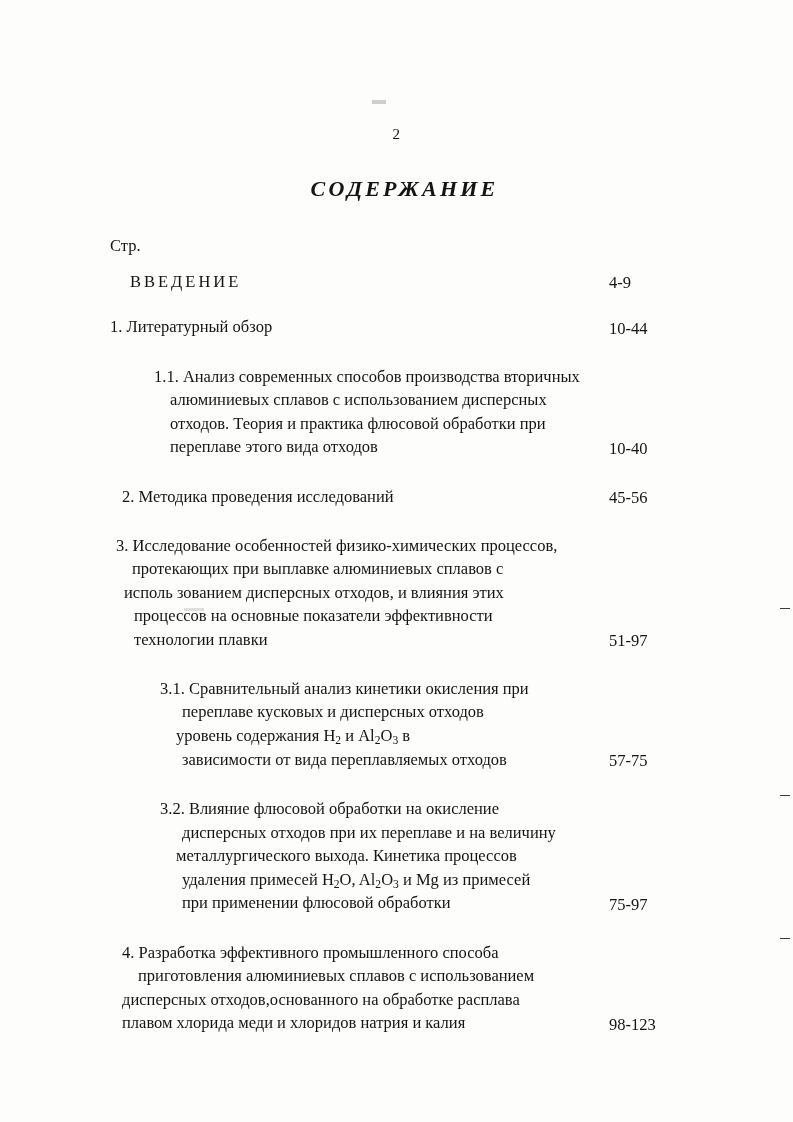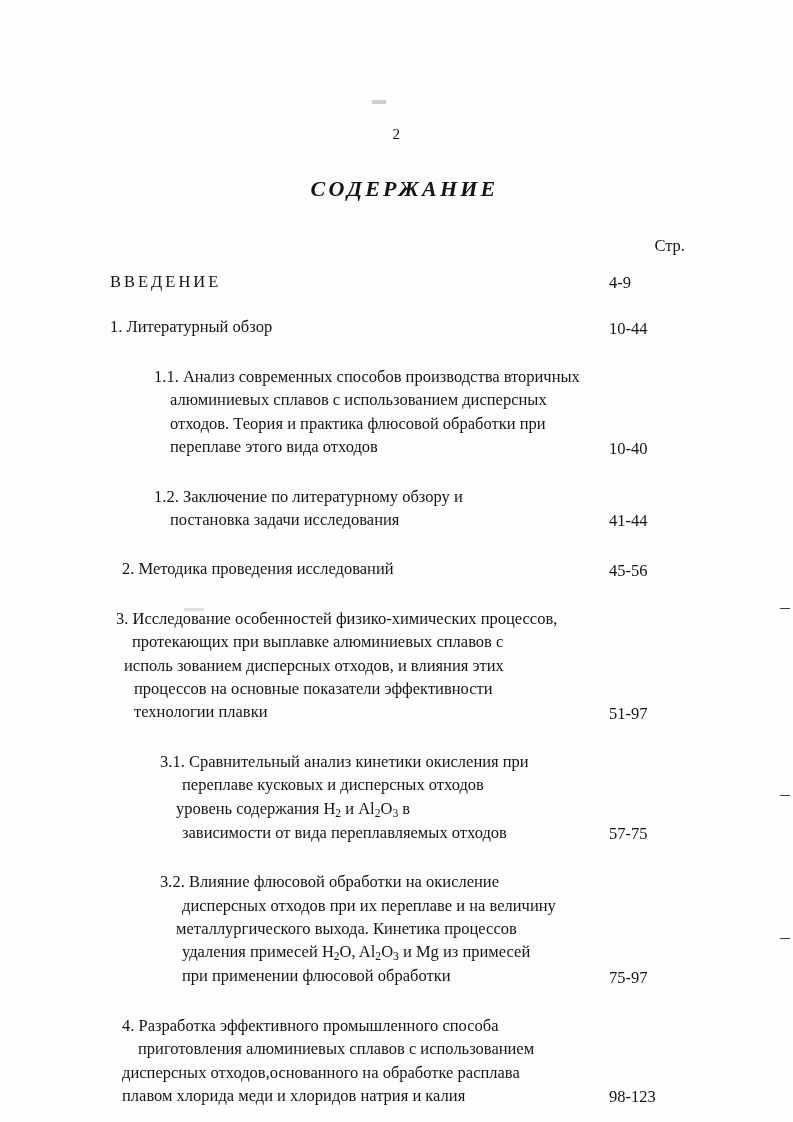--- a/index.html
+++ b/index.html
@@ -39,21 +39,20 @@
     letter-spacing: 3.2px;
     font-style: italic;
   }
   .content {
     position: absolute;
     top: 236px;
     left: 110px;
     width: 585px;
   }
   .col-header {
-    text-align: right;
     font-size: 16.5px;
     padding-right: 10px;
     margin-bottom: 14px;
   }
   .entry {
     display: flex;
     align-items: flex-end;
     margin-bottom: 18px;
   }
   .entry .text {
@@ -65,20 +64,21 @@
     flex: 0 0 86px;
     text-align: left;
     font-size: 16.5px;
     padding-left: 10px;
     white-space: nowrap;
   }
   .lvl0 { padding-left: 0px; }
   .lvl1 { padding-left: 46px; text-indent: -2px; }
   .spaced {
     letter-spacing: 3px;
+    margin-left: 20px;
   }
   .line2 { margin-left: 16px; display: block; }
   .indent-sub2 { display: block; margin-left: 16px; }
   sub {
     font-size: 70%;
     vertical-align: -0.22em;
   }
   .gap-small { margin-bottom: 22px; }
   .gap-med { margin-bottom: 26px; }
   .marks {
@@ -130,27 +130,20 @@
     <div class="entry gap-med">
       <div class="text lvl1">
         <span>1.1. Анализ современных способов производства вторичных</span>
         <span class="line2">алюминиевых сплавов с использованием дисперсных</span>
         <span class="line2">отходов. Теория и практика флюсовой обработки при</span>
         <span class="line2">переплаве этого вида отходов</span>
       </div>
       <div class="pages">10-40</div>
     </div>
 
-    <div class="entry gap-med">
-      <div class="text lvl1">
-        <span>1.2. Заключение по литературному обзору и</span>
-        <span class="line2">постановка задачи исследования</span>
-      </div>
-      <div class="pages">41-44</div>
-    </div>
 
     <div class="entry gap-med">
       <div class="text lvl0" style="padding-left:12px;">2. Методика проведения исследований</div>
       <div class="pages">45-56</div>
     </div>
 
     <div class="entry gap-med">
       <div class="text lvl0" style="padding-left:6px;">
         <span>3. Исследование особенностей физико-химических процессов,</span>
         <span class="indent-sub2">протекающих при выплавке алюминиевых сплавов с</span>

